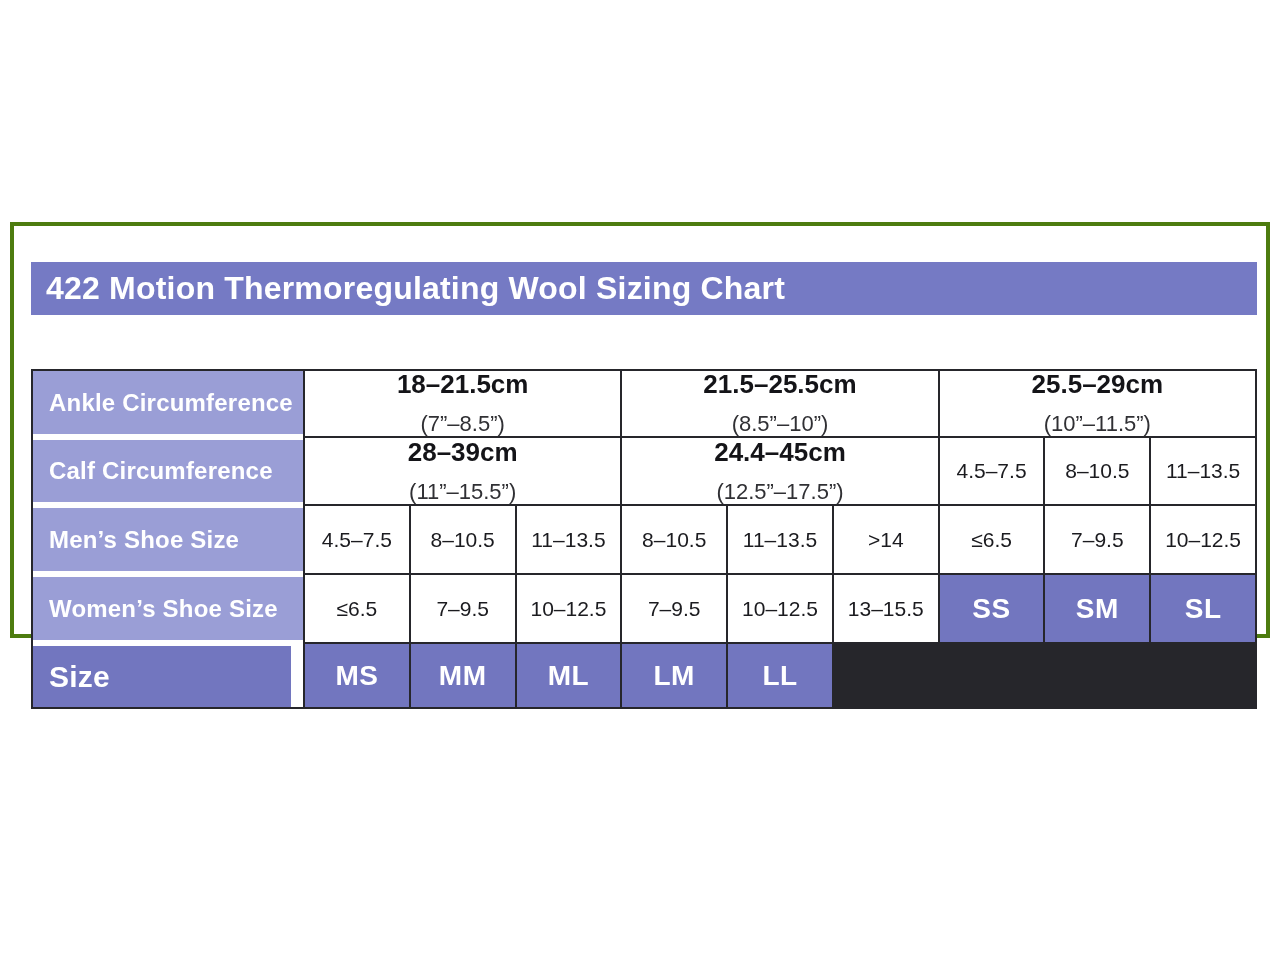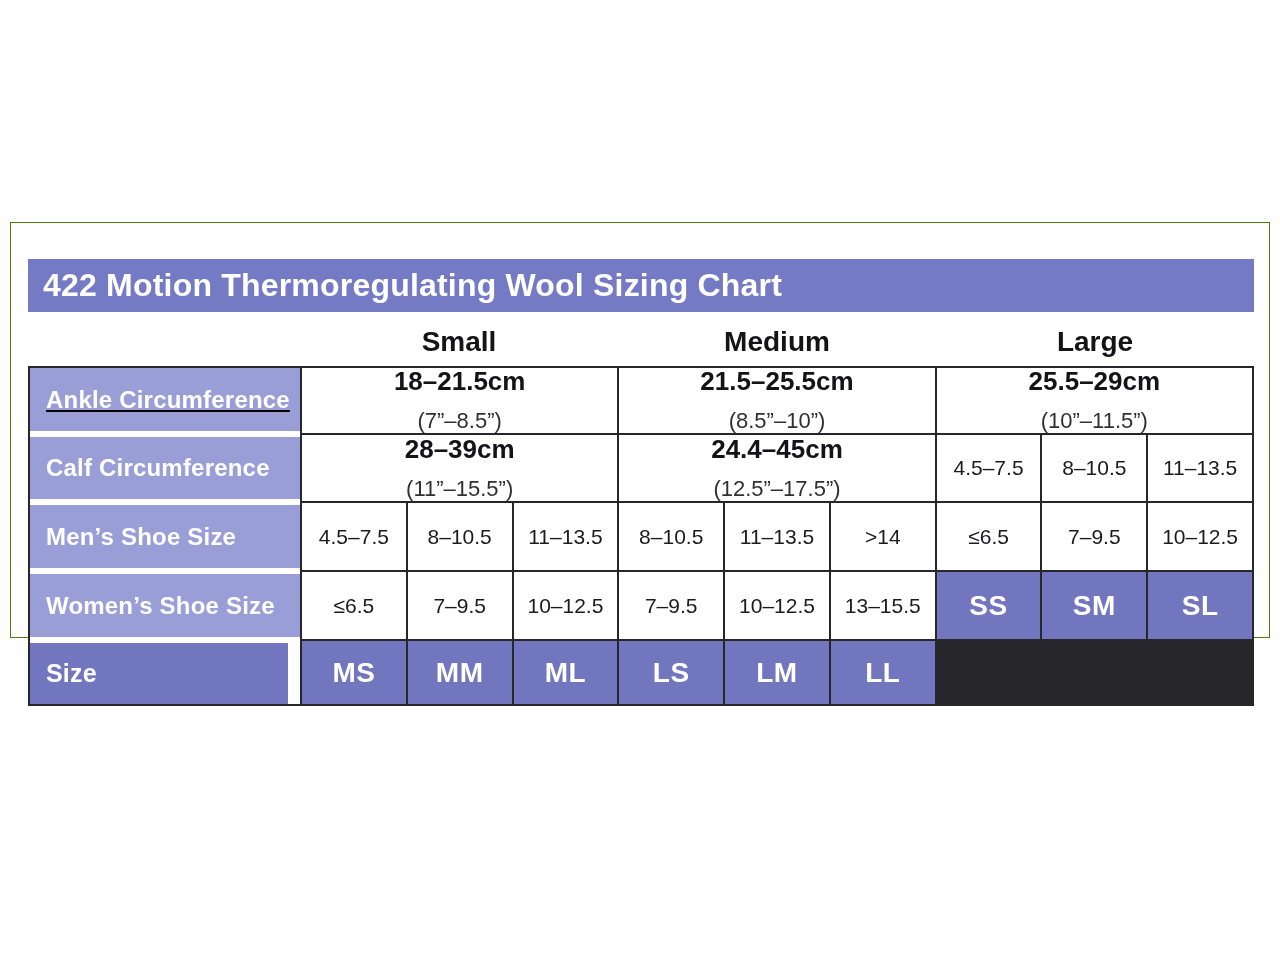--- a/index.html
+++ b/index.html
@@ -3,21 +3,21 @@
 <meta charset="utf-8">
 <style>
   html,body{margin:0;padding:0;}
   body{
     width:1280px;height:959px;background:#ffffff;position:relative;
     font-family:"Liberation Sans", sans-serif;
     -webkit-font-smoothing:antialiased;
   }
   .card{
     position:absolute;left:10px;top:222px;width:1260px;height:416px;
-    background:#ffffff;border:1px solid #4d7c0f;box-sizing:border-box;
+    background:#ffffff;border:4px solid #4d7c0f;box-sizing:border-box;
   }
   .title-bar{
     position:absolute;left:17px;top:36px;width:1226px;height:53px;
     background:#757ac4;color:#ffffff;display:flex;align-items:center;
     box-sizing:border-box;padding-left:15px;
     font-size:32px;font-weight:700;letter-spacing:0.2px;
   }
   .header-row{
     position:absolute;left:17px;top:89px;width:1226px;height:54px;display:flex;
   }
@@ -29,29 +29,29 @@
   .table-wrap{
     position:absolute;left:17px;top:143px;width:1226px;display:flex;align-items:flex-start;
   }
   
   .labels{
     width:272px;box-sizing:border-box;background:#ffffff;
     border:2px solid #26262b;border-right:none;
     display:grid;grid-template-rows:65px 66px 67px 67px 63px;row-gap:2px;
   }
   .labels .cell{padding:2px 0;box-sizing:border-box;background:#ffffff;}
-  .labels .cell:first-child{padding-top:0;text-decoration:underline;}
+  .labels .cell:first-child{padding-top:0;}
   .labels .cell:last-child{padding-bottom:0;}
   .labels .fill{
     height:100%;background:#9a9ed6;color:#ffffff;
     display:flex;align-items:center;box-sizing:border-box;padding-left:16px;
     font-size:24px;font-weight:700;letter-spacing:0.2px;
   }
   .labels .cell.size-label .fill{
-    background:#7276bf;margin-right:12px;font-size:25px;
+    background:#7276bf;margin-right:12px;font-size:30px;
   }
   
   .data{
     width:954px;box-sizing:border-box;background:#26262b;
     border:2px solid #26262b;
     display:grid;grid-template-columns:repeat(9,1fr);
     grid-template-rows:65px 66px 67px 67px 63px;gap:2px;
   }
   .d{
     background:#ffffff;display:flex;align-items:center;justify-content:center;
@@ -65,26 +65,20 @@
 </style>
 </head>
 <body>
 
 <div class="card">
 
   <div class="title-bar">
     <span>422 Motion Thermoregulating Wool Sizing Chart</span>
   </div>
 
-  <div class="header-row">
-    <div class="spacer"></div>
-    <div class="gh">Small</div>
-    <div class="gh">Medium</div>
-    <div class="gh">Large</div>
-  </div>
 
   <div class="table-wrap">
 
     <div class="labels">
       <div class="cell">
           <div class="fill">Ankle Circumference</div>
         </div>
       <div class="cell">
           <div class="fill">Calf Circumference</div>
         </div>
@@ -142,19 +136,18 @@
       <div class="d shoe">7–9.5</div>
       <div class="d shoe">10–12.5</div>
       <div class="d shoe">13–15.5</div>
 
       <div class="d size">SS</div>
       <div class="d size">SM</div>
       <div class="d size">SL</div>
       <div class="d size">MS</div>
       <div class="d size">MM</div>
       <div class="d size">ML</div>
-      <div class="d size">LS</div>
       <div class="d size">LM</div>
       <div class="d size">LL</div>
 
     </div>
   </div>
 </div>
 
 </body></html>

